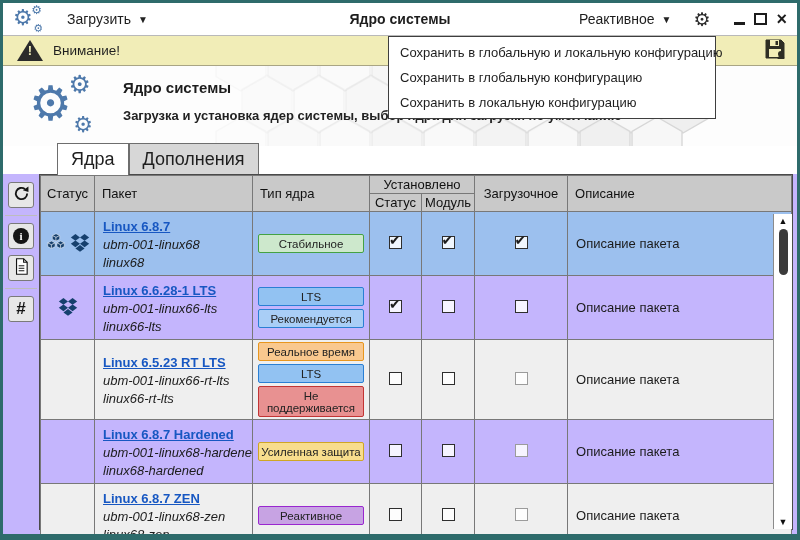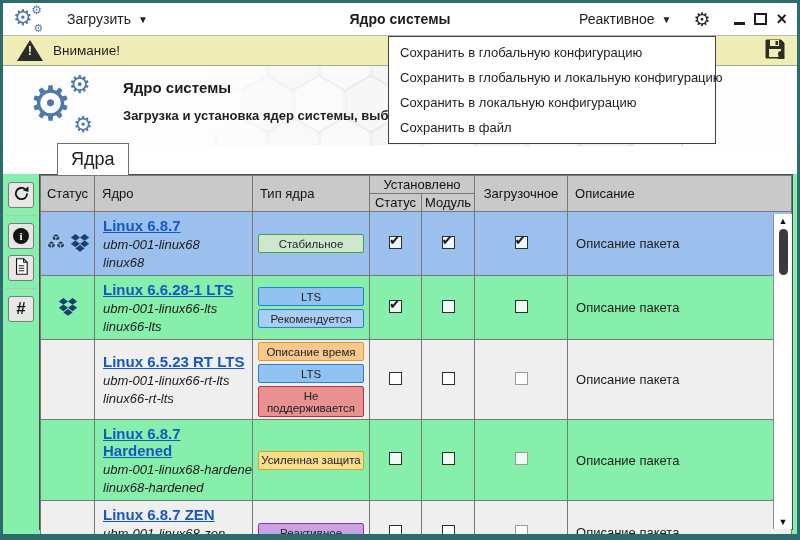--- a/index.html
+++ b/index.html
@@ -45,21 +45,21 @@
   .hero-logo .g3{font-size:22px;right:2px;bottom:2px;}
   .hero-title{position:absolute;left:120px;top:13px;font-size:15px;font-weight:bold;color:#1d1d1d;}
   .hero-sub{position:absolute;left:120px;top:42px;font-size:13px;font-weight:bold;color:#222;width:600px;}
 
   
   .tabsrow{height:28px;flex:0 0 28px;display:flex;align-items:flex-end;padding-left:54px;background:#fff;position:relative;z-index:3;}
   .tab{border:1px solid #6e6e6e;border-bottom:none;padding:5px 13px 4px;font-size:18px;color:#1e1e1e;background:#d7d7d7;}
   .tab.active{background:#fff;margin-bottom:-1px;padding-bottom:5px;}
 
   
-  .content{flex:1;display:flex;padding:0 4px 4px 0;background:#86efac;min-height:0;}
+  .content{flex:1;display:flex;padding:0 4px 4px 0;background:#c4b5fd;min-height:0;}
   .sidebar{width:36px;flex:0 0 36px;display:flex;flex-direction:column;align-items:center;padding-top:5px;}
   .sbtn{width:26px;height:26px;border:1px solid #7a7a7a;border-radius:3px;background:#e7e7e7;display:flex;align-items:center;justify-content:center;margin:3px 0;}
   .ssep{width:32px;height:1px;background:#bdbdbd;margin:4px 0;}
   .info-ic{width:16px;height:16px;border-radius:50%;background:#141414;color:#fff;font-weight:bold;font-size:11px;font-family:"Liberation Serif",serif;display:flex;align-items:center;justify-content:center;}
   .info-ic::after{content:"i";}
   .hash-ic{font-size:17px;font-weight:bold;color:#141414;}
   .hash-ic::after{content:"#";}
 
   
   .table-wrap{flex:1;position:relative;border:1px solid #4a4a4a;min-width:0;}
@@ -67,21 +67,21 @@
   th,td{border:1px solid #787878;overflow:hidden;}
   thead th{background:#c9c9c9;font-weight:normal;font-size:13px;color:#111;padding:1px 7px;text-align:left;height:18px;}
   thead th.ctr{text-align:center;padding:1px 2px;}
   tbody tr{height:63px;}
   tbody tr.sel{background:#9cc0ee;}
   tbody tr.alt{background:#efefef;}
   .c-status{text-align:center;}
   .sic{display:inline-flex;gap:2px;align-items:center;justify-content:center;}
   .sic svg{display:block;}
   .c-kernel{padding:5px 4px 4px 8px;vertical-align:middle;}
-  .klink{display:inline-block;font-size:15px;font-weight:bold;color:#1757c2;text-decoration:underline;margin-bottom:2px;}
+  .klink{display:inline-block;font-size:13px;font-weight:bold;color:#1757c2;text-decoration:underline;margin-bottom:2px;text-align:right;}
   .kpkg{font-size:13px;font-style:italic;color:#1c1c1c;line-height:1.35;white-space:nowrap;}
   .c-type{vertical-align:middle;padding:2px;}
   .c-type>div{display:flex;flex-direction:column;align-items:center;gap:3px;}
   .badge{display:block;width:106px;padding:2.5px 2px;font-size:11.5px;text-align:center;border:1.5px solid;border-radius:2px;color:#222;background:#eee;}
   .c-check{text-align:center;vertical-align:middle;}
   .cb{display:inline-block;width:13px;height:13px;border:1.6px solid #2e2e2e;background:rgba(255,255,255,.85);position:relative;}
   .cb.dim{border-color:#9b9b9b;}
   .cb.on::after{content:"✔";position:absolute;left:-1px;top:-5px;font-size:14px;color:#1d1d1d;}
   .c-desc{font-size:13px;color:#1b1b1b;padding:4px 8px;vertical-align:middle;}
 
@@ -174,20 +174,21 @@
       <span class="g g1">⚙</span>
         <span class="g g2">⚙</span>
         <span class="g g3">⚙</span>
     </div>
     <div class="hero-title">Ядро системы</div>
     <div class="hero-sub">Загрузка и установка ядер системы, выбор ядра для загрузки по умолчанию</div>
   </div>
 
   <div class="tabsrow">
     <div class="tab active">Ядра</div>
+    <div class="tab">Дополнения</div>
   </div>
 
   <div class="content">
     <div class="sidebar">
       <div class="sbtn">
         <span>
           <svg width="17" height="17" viewBox="0 0 24 24">
               <path d="M20 12a8 8 0 1 1-3.2-6.4" fill="none" stroke="#141414" stroke-width="2.6"></path>
               <polygon points="21.8,2.2 21.8,10 14,7.4" fill="#141414"></polygon>
             </svg>
@@ -219,21 +220,21 @@
             <col style="width:158px">
             <col style="width:117px">
           <col style="width:52px">
             <col style="width:53px">
             <col style="width:93px">
             <col>
         </colgroup>
         <thead>
           <tr>
             <th rowspan="2" class="ctr">Статус</th>
-            <th rowspan="2">Ядро</th>
+            <th rowspan="2">Пакет</th>
             <th rowspan="2">Тип ядра</th>
             <th colspan="2" class="ctr">Установлено</th>
             <th rowspan="2" class="ctr">Загрузочное</th>
             <th rowspan="2">Описание</th>
           </tr>
           <tr>
             <th class="ctr">Статус</th>
             <th class="ctr">Модуль</th>
           </tr>
         </thead>
@@ -310,21 +311,21 @@
 
   <tr class="alt">
     <td class="c-status"><span class="sic"></span></td>
     <td class="c-kernel">
       <a class="klink">Linux 6.5.23 RT LTS</a>
       <div class="kpkg">ubm-001-linux66-rt-lts</div>
       <div class="kpkg">linux66-rt-lts</div>
     </td>
     <td class="c-type">
                 <div>
-                  <span class="badge" style="background: rgb(249, 200, 142); border-color: rgb(232, 150, 30);">Описание время</span>
+                  <span class="badge" style="background: rgb(249, 200, 142); border-color: rgb(232, 150, 30);">Реальное время</span>
                   <span class="badge" style="background: rgb(146, 194, 242); border-color: rgb(42, 127, 212);">LTS</span>
                   <span class="badge" style="background: rgb(232, 145, 145); border-color: rgb(194, 52, 52);">Не поддерживается</span>
                 </div>
               </td>
     <td class="c-check"><span class="cb"></span></td>
     <td class="c-check"><span class="cb"></span></td>
     <td class="c-check"><span class="cb dim"></span></td>
     <td class="c-desc">Описание пакета</td>
   </tr>
 
@@ -367,18 +368,17 @@
       </table>
       <div class="vscroll">
         <div class="varr">▲</div>
         <div class="vthumb"></div>
         <div class="varr down">▼</div>
       </div>
     </div>
   </div>
 
   <div class="save-menu">
+      <div class="menu-item">Сохранить в глобальную и локальную конфигурацию</div>
       <div class="menu-item">Сохранить в глобальную конфигурацию</div>
-      <div class="menu-item">Сохранить в глобальную и локальную конфигурацию</div>
       <div class="menu-item">Сохранить в локальную конфигурацию</div>
-      <div class="menu-item">Сохранить в файл</div>
     </div>
 </div>
 
 </body></html>

